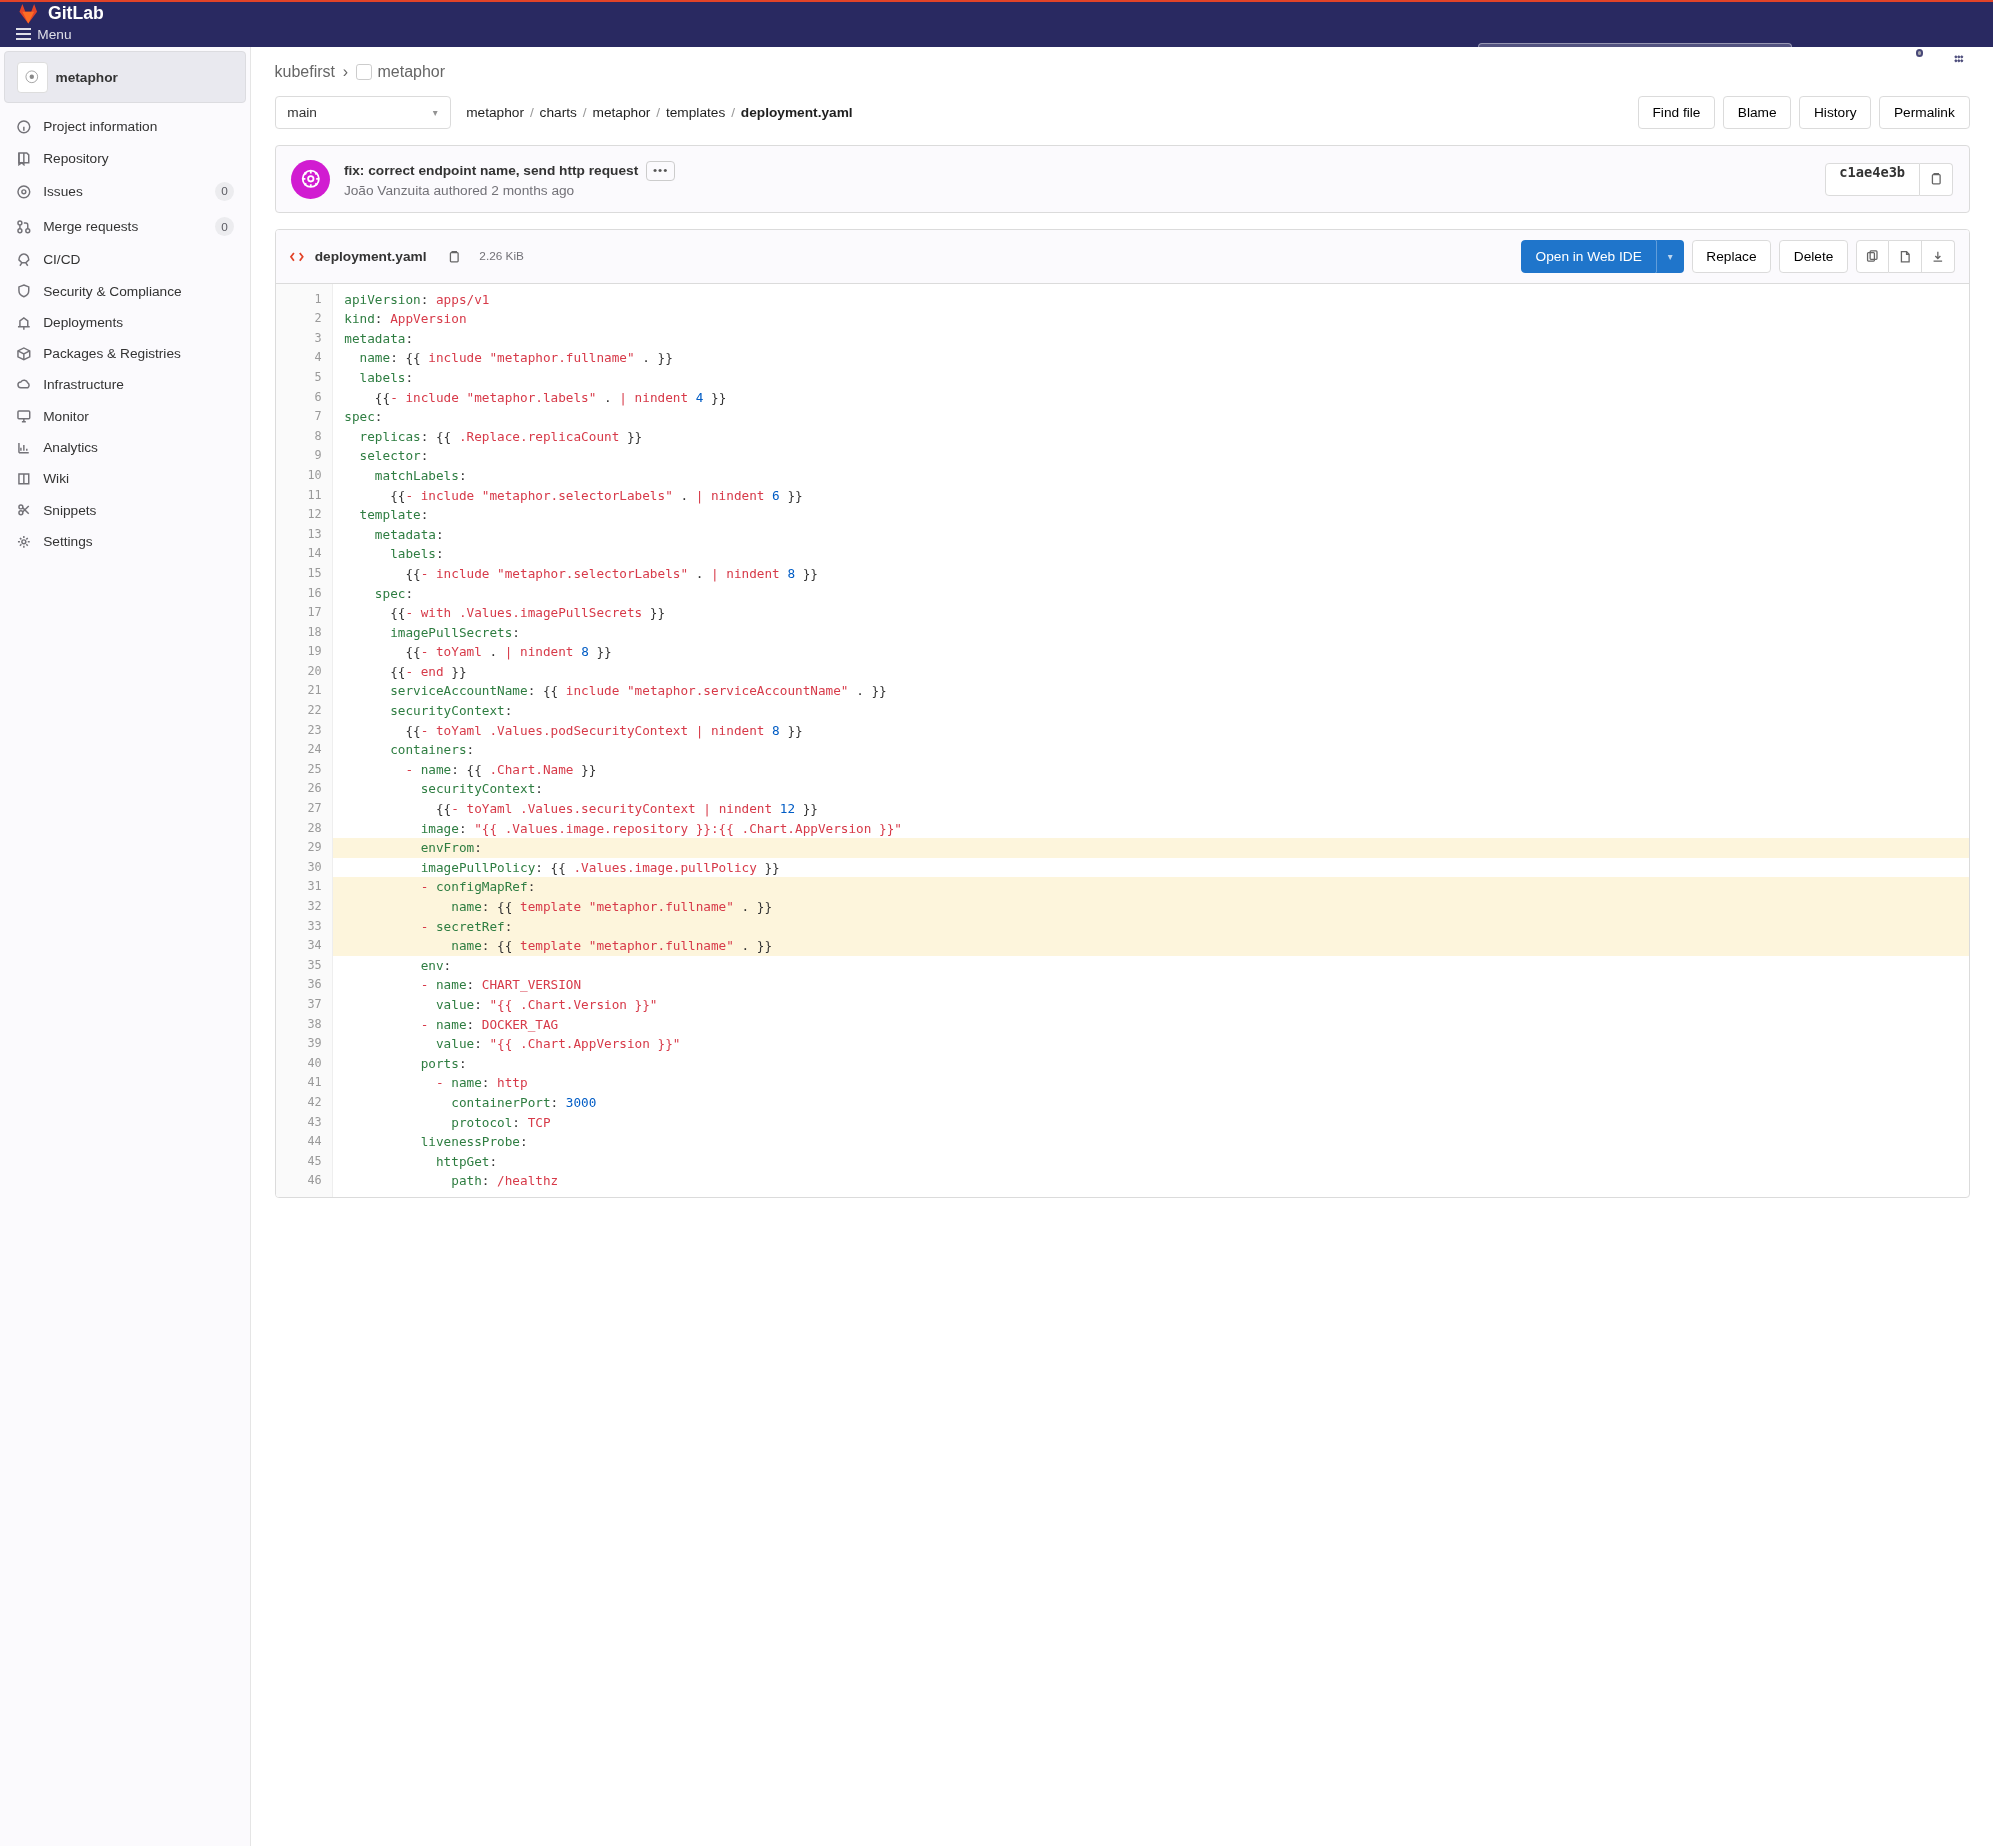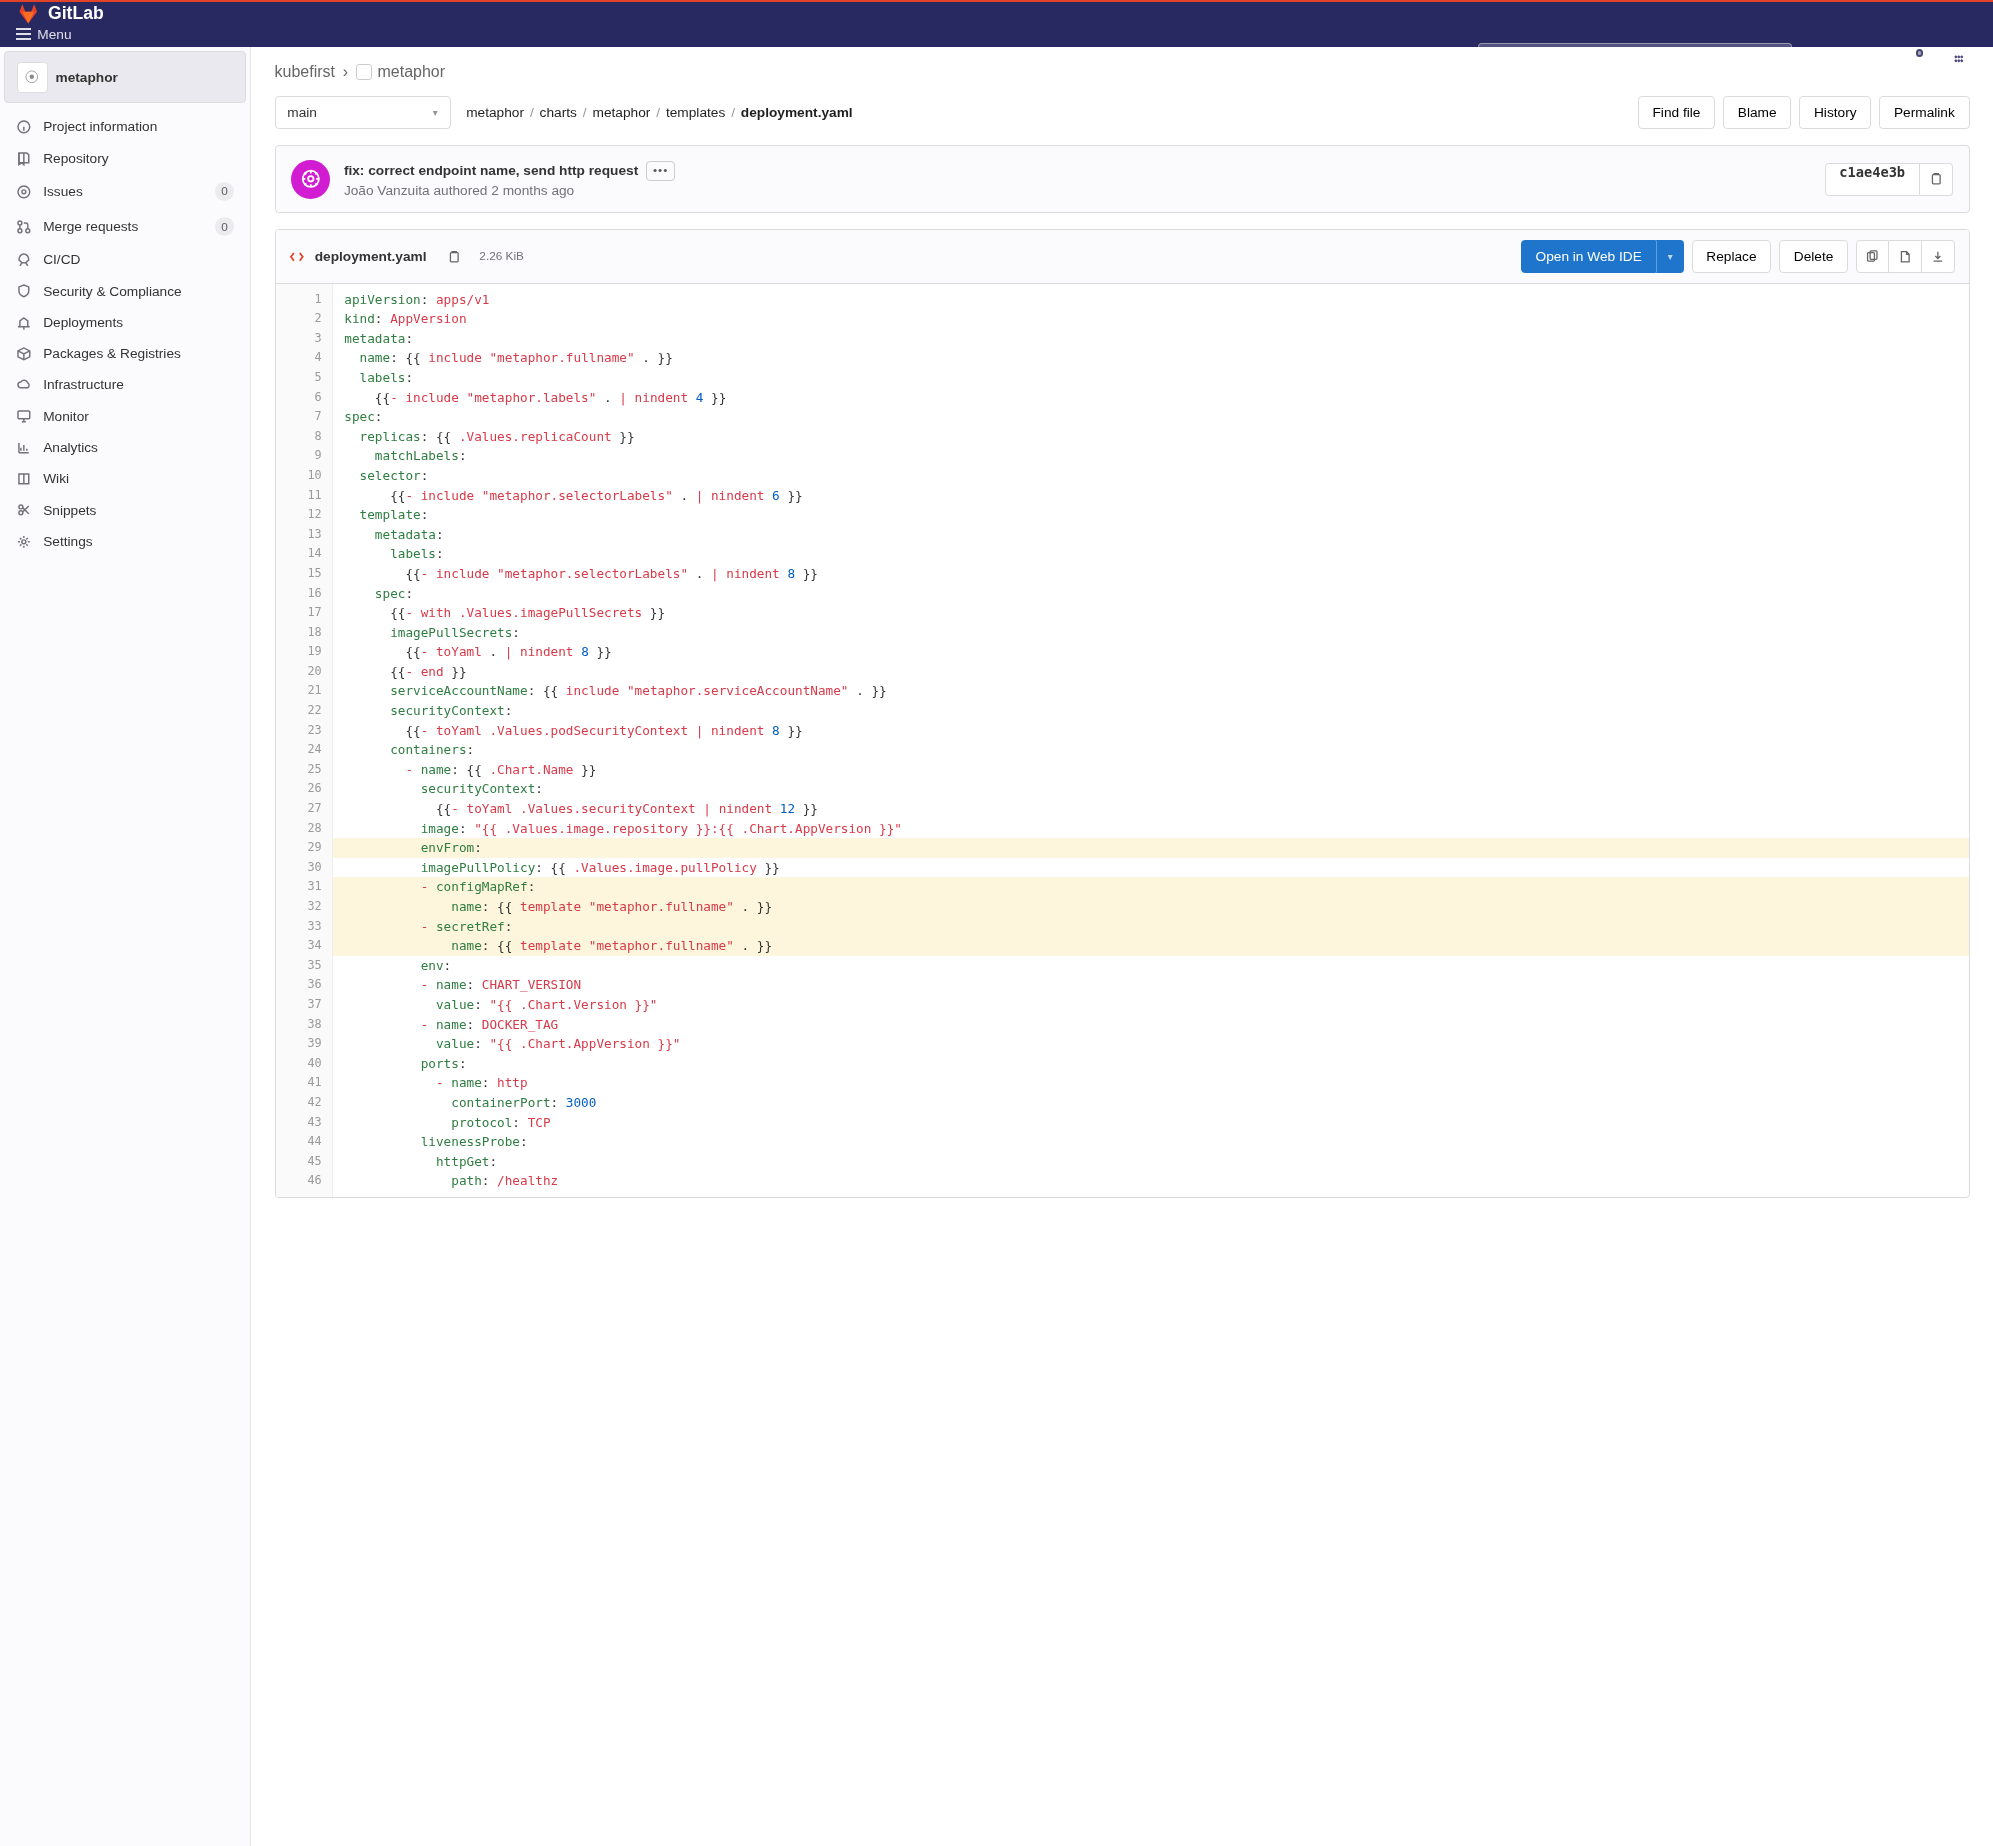--- a/index.html
+++ b/index.html
@@ -541,23 +541,23 @@
             <div class="ln">46</div>
           </div>
         <div class="code" id="code">
             <div class="row"><span class="k">apiVersion</span><span class="p">:</span><span class="p"> </span><span class="s">apps/v1</span></div>
             <div class="row"><span class="k">kind</span><span class="p">:</span><span class="p"> </span><span class="s">AppVersion</span></div>
             <div class="row"><span class="k">metadata</span><span class="p">:</span></div>
             <div class="row"><span class="p">  </span><span class="k">name</span><span class="p">:</span><span class="p"> {{ </span><span class="s">include</span><span class="p"> </span><span class="s">"metaphor.fullname"</span><span class="p"> . }}</span></div>
             <div class="row"><span class="p">  </span><span class="k">labels</span><span class="p">:</span></div>
             <div class="row"><span class="p">    {{</span><span class="s">-</span><span class="p"> </span><span class="s">include</span><span class="p"> </span><span class="s">"metaphor.labels"</span><span class="p"> . </span><span class="s">|</span><span class="p"> </span><span class="s">nindent</span><span class="p"> </span><span class="n">4</span><span class="p"> }}</span></div>
             <div class="row"><span class="k">spec</span><span class="p">:</span></div>
-            <div class="row"><span class="p">  </span><span class="k">replicas</span><span class="p">:</span><span class="p"> {{ </span><span class="s">.Values.replicaCount</span><span class="p"> }}</span></div>
+            <div class="row"><span class="p">  </span><span class="k">replicas</span><span class="p">:</span><span class="p"> {{ </span><span class="s">.Replace.replicaCount</span><span class="p"> }}</span></div>
+            <div class="row"><span class="p">  </span><span class="k">selector</span><span class="p">:</span></div>
             <div class="row"><span class="p">    </span><span class="k">matchLabels</span><span class="p">:</span></div>
-            <div class="row"><span class="p">  </span><span class="k">selector</span><span class="p">:</span></div>
             <div class="row"><span class="p">      {{</span><span class="s">-</span><span class="p"> </span><span class="s">include</span><span class="p"> </span><span class="s">"metaphor.selectorLabels"</span><span class="p"> . </span><span class="s">|</span><span class="p"> </span><span class="s">nindent</span><span class="p"> </span><span class="n">6</span><span class="p"> }}</span></div>
             <div class="row"><span class="p">  </span><span class="k">template</span><span class="p">:</span></div>
             <div class="row"><span class="p">    </span><span class="k">metadata</span><span class="p">:</span></div>
             <div class="row"><span class="p">      </span><span class="k">labels</span><span class="p">:</span></div>
             <div class="row"><span class="p">        {{</span><span class="s">-</span><span class="p"> </span><span class="s">include</span><span class="p"> </span><span class="s">"metaphor.selectorLabels"</span><span class="p"> . </span><span class="s">|</span><span class="p"> </span><span class="s">nindent</span><span class="p"> </span><span class="n">8</span><span class="p"> }}</span></div>
             <div class="row"><span class="p">    </span><span class="k">spec</span><span class="p">:</span></div>
             <div class="row"><span class="p">      {{</span><span class="s">-</span><span class="p"> </span><span class="s">with</span><span class="p"> </span><span class="s">.Values.imagePullSecrets</span><span class="p"> }}</span></div>
             <div class="row"><span class="p">      </span><span class="k">imagePullSecrets</span><span class="p">:</span></div>
             <div class="row"><span class="p">        {{</span><span class="s">-</span><span class="p"> </span><span class="s">toYaml</span><span class="p"> . </span><span class="s">|</span><span class="p"> </span><span class="s">nindent</span><span class="p"> </span><span class="n">8</span><span class="p"> }}</span></div>
             <div class="row"><span class="p">      {{</span><span class="s">-</span><span class="p"> </span><span class="s">end</span><span class="p"> }}</span></div>

